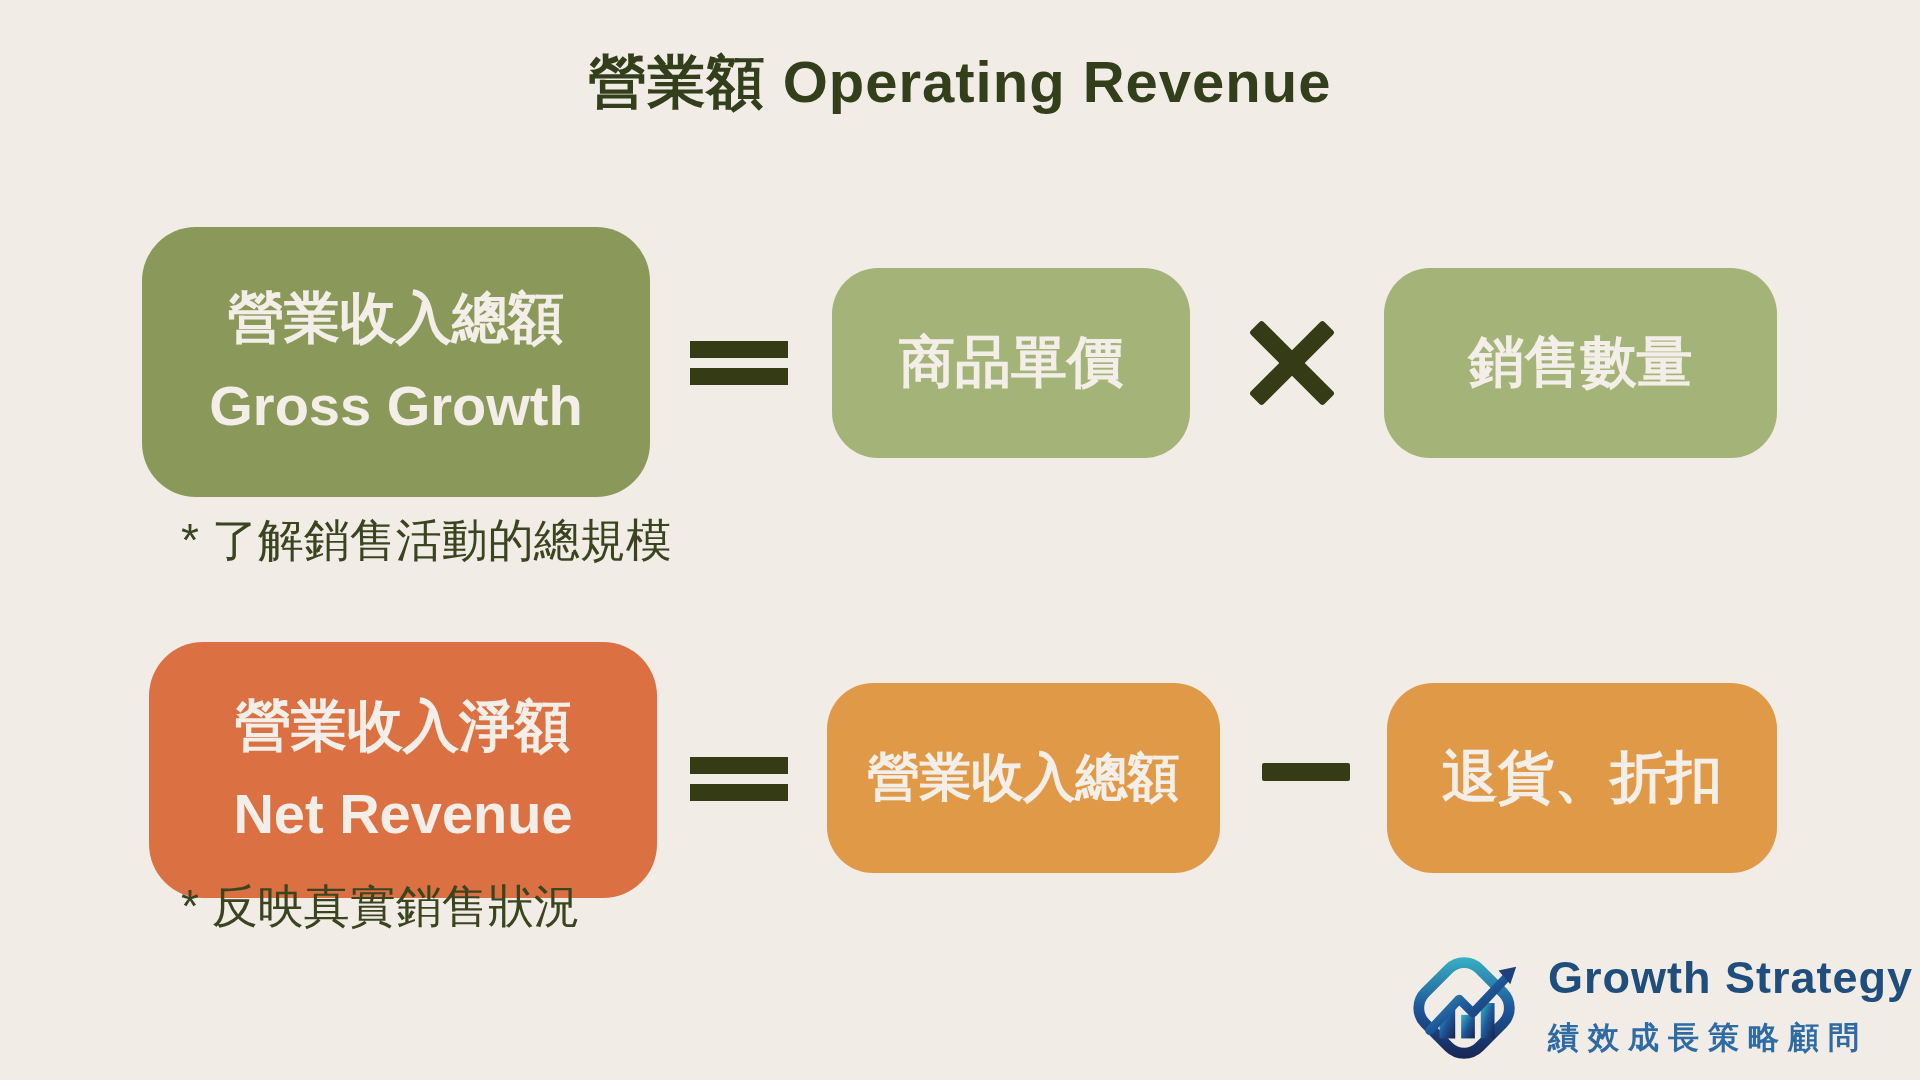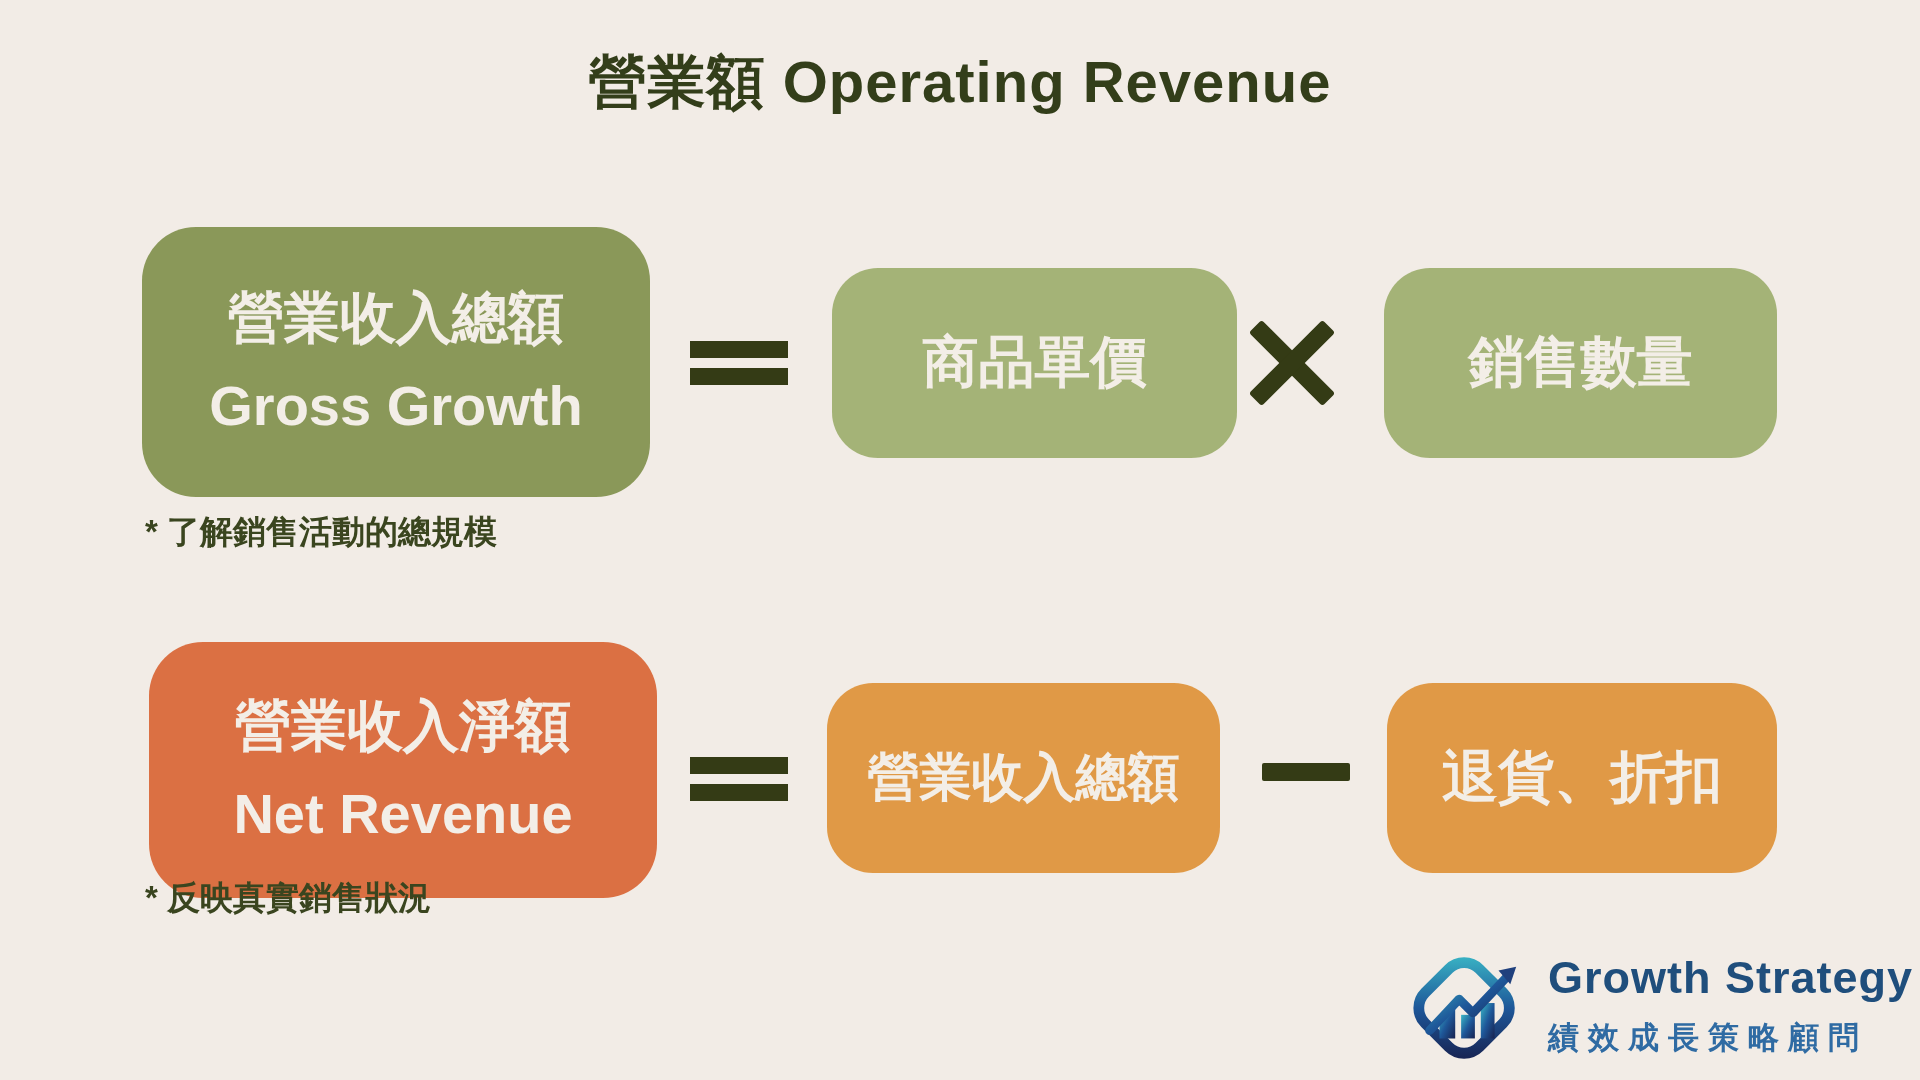--- a/index.html
+++ b/index.html
@@ -18,37 +18,38 @@
     align-items:center;justify-content:center;text-align:center;
     font-weight:700;color:var(--box-text,#f3eee7);
   }
   .box-gross{left:142px;top:227px;width:508px;height:270px;border-radius:54px;background:var(--gross-result-box,#8a9859);}
   .box-net{left:149px;top:642px;width:508px;height:256px;border-radius:54px;background:var(--net-result-box,#db7043);}
   .result-line{font-size:56px;line-height:1.58;white-space:nowrap;}
   .operand{border-radius:46px;font-size:56px;}
   .operand span{white-space:nowrap;}
   .green{background:var(--gross-operand-box,#a4b377);}
   .orange{background:var(--net-operand-box,#e09946);}
-  .box-unit{left:832px;top:268px;width:405px;height:190px;}
+  .box-unit{left:832px;top:268px;width:358px;height:190px;}
   .box-qty{left:1384px;top:268px;width:393px;height:190px;text-align:right;}
   .box-grossref{left:827px;top:683px;width:393px;height:190px;font-size:52px;}
   .box-returns{left:1387px;top:683px;width:390px;height:190px;font-family:Liberation Serif, serif;}
   .op{position:absolute;}
   .op-equals{width:98px;height:44px;display:flex;flex-direction:column;justify-content:space-between;}
   .op-equals .bar{height:17px;background:var(--operator,#343b15);}
   .eq-1{left:690px;top:341px;}
   .eq-2{left:690px;top:757px;}
   .op-times{left:1246px;top:317px;width:92px;height:92px;}
   .op-times .bar{position:absolute;left:-6px;top:37px;width:104px;height:18px;border-radius:3px;background:var(--operator,#343b15);}
   .op-times .bar.a{transform:rotate(45deg);}
   .op-times .bar.b{transform:rotate(-45deg);}
   .op-minus{left:1262px;top:763px;width:88px;height:18px;border-radius:2px;background:var(--operator,#343b15);}
   .footnote{
-    position:absolute;font-size:33px;font-weight:700;white-space:nowrap;
+    position:absolute;font-size:46px;font-weight:400;white-space:nowrap;
     color:var(--footnote-text,#3a451f);
+    margin-left:36px;
   }
   .fn-1{left:145px;top:510px;}
   .fn-2{left:145px;top:876px;}
   .logo{position:absolute;left:1404px;top:946px;display:flex;align-items:center;gap:16px;}
   .logo-icon{flex:0 0 auto;}
   .logo-name{
     font-family:Liberation Sans, sans-serif;font-size:45px;font-weight:700;
     letter-spacing:1px;white-space:nowrap;color:var(--logo-name-text,#1f4e7c);
   }
   .logo-tagline{

